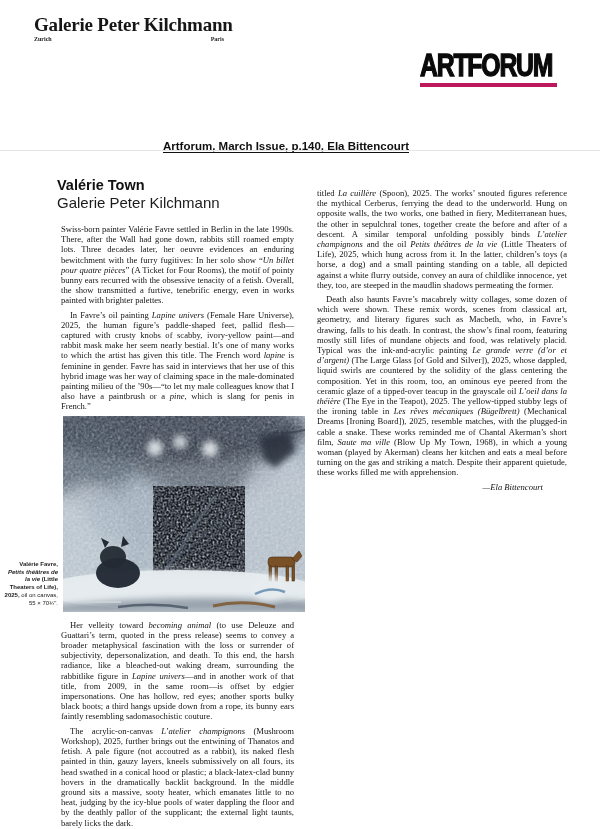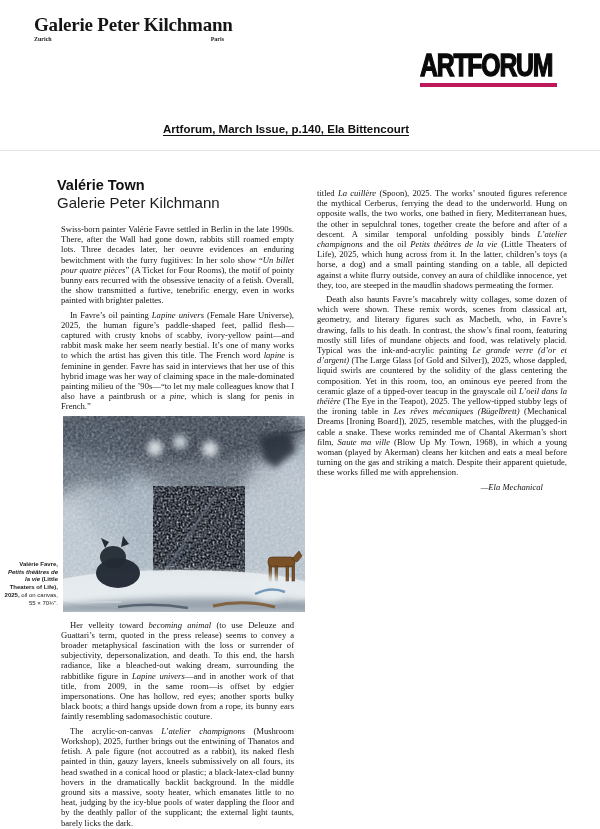--- a/index.html
+++ b/index.html
@@ -11,21 +11,21 @@
   .gallery-name{font-family:"Liberation Serif",serif;font-size:19px;font-weight:700;
                 letter-spacing:-0.2px;color:#161616;white-space:nowrap;}
   .gallery-cities{display:flex;justify-content:space-between;width:190px;margin-top:0px;
                   font-family:"Liberation Serif",serif;font-size:6px;font-weight:700;color:#222;}
   .artforum{position:absolute;left:420px;top:52px;width:137px;border-bottom:4px solid #be185d;
             padding-bottom:3px;}
   .artforum-text{display:inline-block;font-family:"Liberation Sans",sans-serif;font-weight:bold;
                  font-size:31px;line-height:28px;letter-spacing:-1.5px;white-space:nowrap;
                  transform:scaleX(0.80);transform-origin:left center;color:#0a0a0a;
                  -webkit-text-stroke:1.3px #0a0a0a;}
-  .source-line{position:absolute;left:0;top:123px;width:572px;text-align:center;
+  .source-line{position:absolute;left:0;top:140px;width:572px;text-align:center;
                font-family:"Liberation Sans",sans-serif;font-weight:bold;font-size:11.5px;
                color:#101010;text-decoration:underline;text-underline-offset:2px;}
   .page-edge{position:absolute;left:0;top:150px;width:600px;height:1px;background:#e4e4e4;}
 
   
   .col{position:absolute;font-size:8.6px;line-height:10.2px;text-align:justify;
        font-family:"Liberation Serif",serif;color:#141414;}
   .col-left{left:57px;top:177px;width:241px;}
   .col-right{left:313px;top:184px;width:258px;}
   .article-title{margin:0;font-family:"Liberation Sans",sans-serif;font-weight:bold;
@@ -149,16 +149,16 @@
         <p class="ind"><span>The acrylic-on-canvas </span><span class="it">L’atelier champignons</span><span> (Mushroom Workshop), 2025, further brings out the entwining of Thanatos and fetish. A pale figure (not accoutred as a rabbit), its naked flesh painted in thin, gauzy layers, kneels submissively on all fours, its head swathed in a conical hood or plastic; a black-latex-clad bunny hovers in the dramatically backlit background. In the middle ground sits a massive, sooty heater, which emanates little to no heat, judging by the icy-blue pools of water dappling the floor and by the deathly pallor of the supplicant; the external light taunts, barely licks the dark.</span></p>
         <p class="ind"><span>Death may be the implied, unseen spectator in that work, but fatality is staged more explicitly in two oil paintings in the same room, both</span></p>
       </div>
   </div>
 
   <div class="col col-right">
     <div>
         <p><span>titled </span><span class="it">La cuillère</span><span> (Spoon), 2025. The works’ snouted figures reference the mythical Cerberus, ferrying the dead to the underworld. Hung on opposite walls, the two works, one bathed in fiery, Mediterranean hues, the other in sepulchral tones, together create the before and after of a descent. A similar temporal unfolding possibly binds </span><span class="it">L’atelier champignons</span><span> and the oil </span><span class="it">Petits théâtres de la vie</span><span> (Little Theaters of Life), 2025, which hung across from it. In the latter, children’s toys (a horse, a dog) and a small painting standing on a table, all depicted against a white flurry outside, convey an aura of childlike innocence, yet they, too, are steeped in the maudlin shadows permeating the former.</span></p>
         <p class="ind"><span>Death also haunts Favre’s macabrely witty collages, some dozen of which were shown. These remix words, scenes from classical art, geometry, and literary figures such as Macbeth, who, in Favre’s drawing, falls to his death. In contrast, the show’s final room, featuring mostly still lifes of mundane objects and food, was relatively placid. Typical was the ink-and-acrylic painting </span><span class="it">Le grande verre (d’or et d’argent)</span><span> (The Large Glass [of Gold and Silver]), 2025, whose dappled, liquid swirls are countered by the solidity of the glass centering the composition. Yet in this room, too, an ominous eye peered from the ceramic glaze of a tipped-over teacup in the grayscale oil </span><span class="it">L’oeil dans la théière</span><span> (The Eye in the Teapot), 2025. The yellow-tipped stubby legs of the ironing table in </span><span class="it">Les rêves mécaniques (Bügelbrett)</span><span> (Mechanical Dreams [Ironing Board]), 2025, resemble matches, with the plugged-in cable a snake. These works reminded me of Chantal Akerman’s short film, </span><span class="it">Saute ma ville</span><span> (Blow Up My Town, 1968), in which a young woman (played by Akerman) cleans her kitchen and eats a meal before turning on the gas and striking a match. Despite their apparent quietude, these works filled me with apprehension.</span></p>
       </div>
-    <p class="signature">—Ela Mechanical</p>
+    <p class="signature">—Ela Bittencourt</p>
   </div>
 
 </div>
 
 </body></html>

